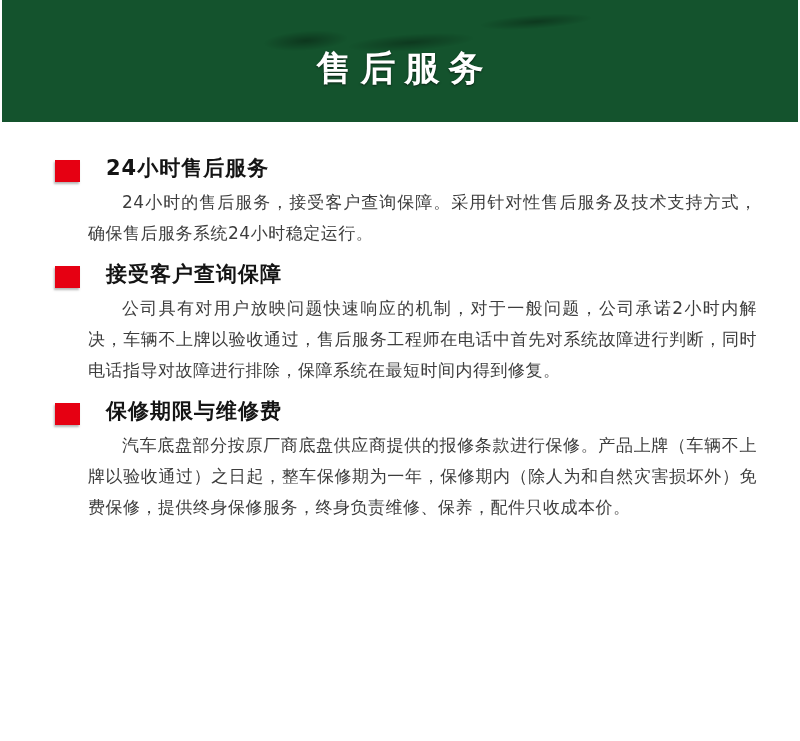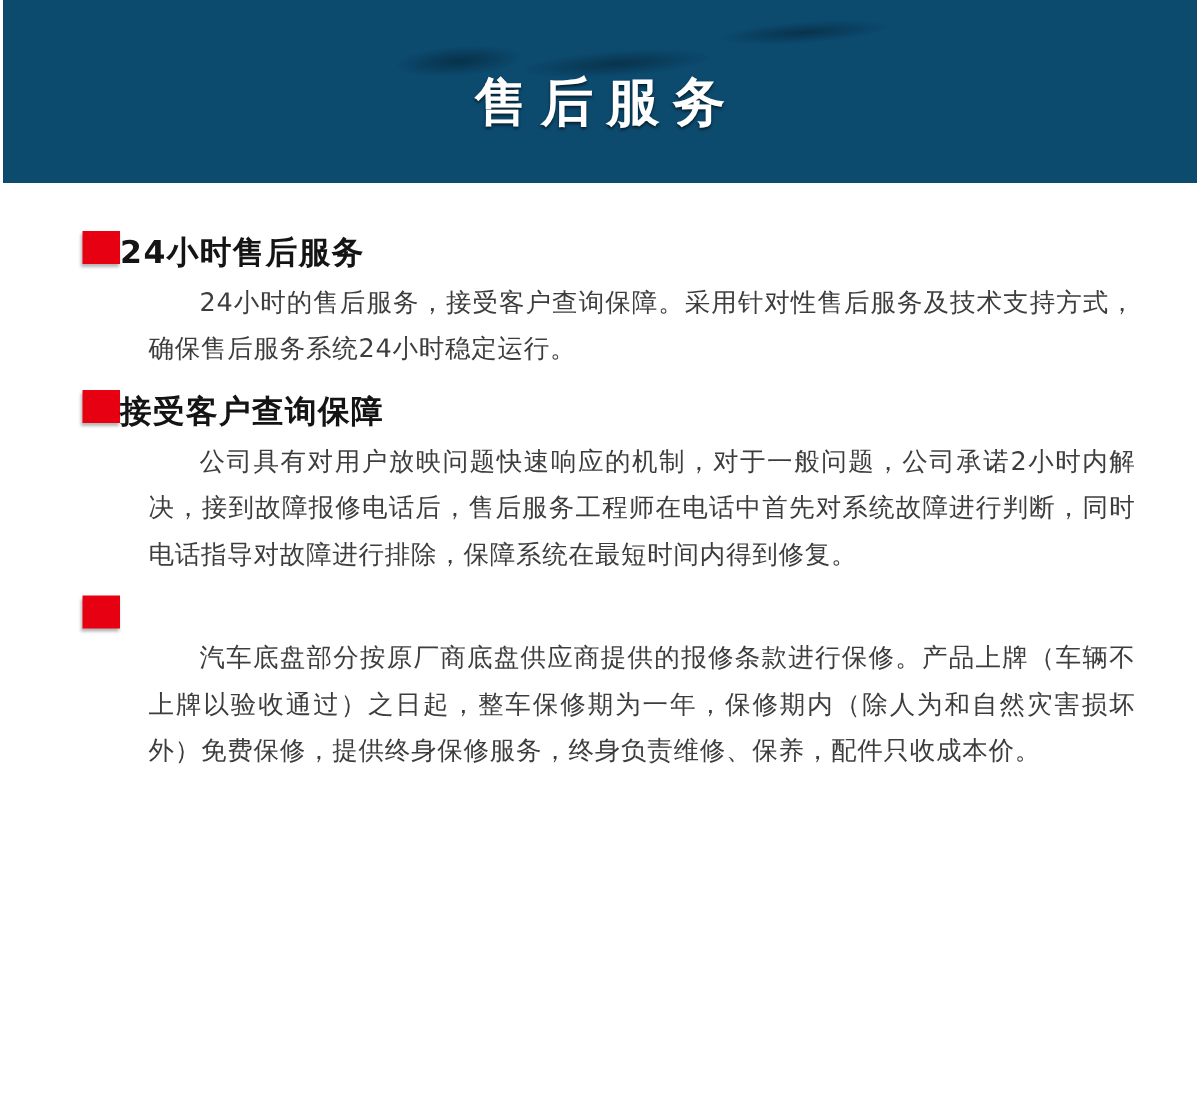--- a/index.html
+++ b/index.html
@@ -12,21 +12,21 @@
     overflow: hidden;
     position: relative;
   }
 
   
   .banner {
     position: relative;
     width: 796px;
     margin: 0 2px;
     height: 122px;
-    background: #0c4a6e;
+    background: #14532d;
     display: flex;
     align-items: center;
     justify-content: center;
     overflow: hidden;
   }
   .banner .watermark {
     position: absolute;
     top: 8px; left: 220px;
     width: 420px; height: 60px;
     background:
@@ -47,38 +47,38 @@
     text-shadow: 0 1px 2px rgba(0,0,0,0.6);
   }
 
   
   .content {
     padding: 32px 43px 0 55px;
   }
   .section { margin-bottom: 11px; }
   .heading-row {
     display: flex;
-    align-items: flex-start;
-    gap: 0;
+    align-items: flex-end;
+    gap: 26px;
     margin-bottom: 5px;
   }
   .bullet {
     flex: 0 0 auto;
     width: 25px;
     height: 22px;
     background: #e60012;
     box-shadow: -1px 2px 2px rgba(120,120,120,0.55);
   }
   .heading-row h2 {
     font-size: 21px;
     font-weight: bold;
     color: #141414;
     letter-spacing: 1px;
   }
-  .paras { margin-left: 44px; }
+  .paras { margin-left: 33px; }
   .para {
     font-size: 17px;
     line-height: 31px;
     color: #3d3d3d;
     text-indent: 2em;
     text-align: justify;
     letter-spacing: 0.5px;
   }
 </style>
 </head>
@@ -103,26 +103,27 @@
 
   <section class="section">
   </section>
 
   <section class="section">
     <div class="heading-row">
       <span class="bullet"></span>
       <h2>接受客户查询保障</h2>
     </div>
     <div class="paras">
-          <p class="para">公司具有对用户放映问题快速响应的机制，对于一般问题，公司承诺2小时内解决，接到故障报修电话后，售后服务工程师在电话中首先对系统故障进行判断，同时电话指导对故障进行排除，保障系统在最短时间内得到修复。</p>
+          <p class="para">公司具有对用户放映问题快速响应的机制，对于一般问题，公司承诺2小时内解决，车辆不上牌以验收通过，售后服务工程师在电话中首先对系统故障进行判断，同时电话指导对故障进行排除，保障系统在最短时间内得到修复。</p>
         </div>
   </section>
 
   <section class="section">
     <div class="heading-row">
       <span class="bullet"></span>
+      <h2>保修期限与维修费</h2>
     </div>
     <div class="paras">
           <p class="para">汽车底盘部分按原厂商底盘供应商提供的报修条款进行保修。产品上牌（车辆不上牌以验收通过）之日起，整车保修期为一年，保修期内（除人为和自然灾害损坏外）免费保修，提供终身保修服务，终身负责维修、保养，配件只收成本价。</p>
         </div>
   </section>
 </div>
 </main>
 
 </body></html>

